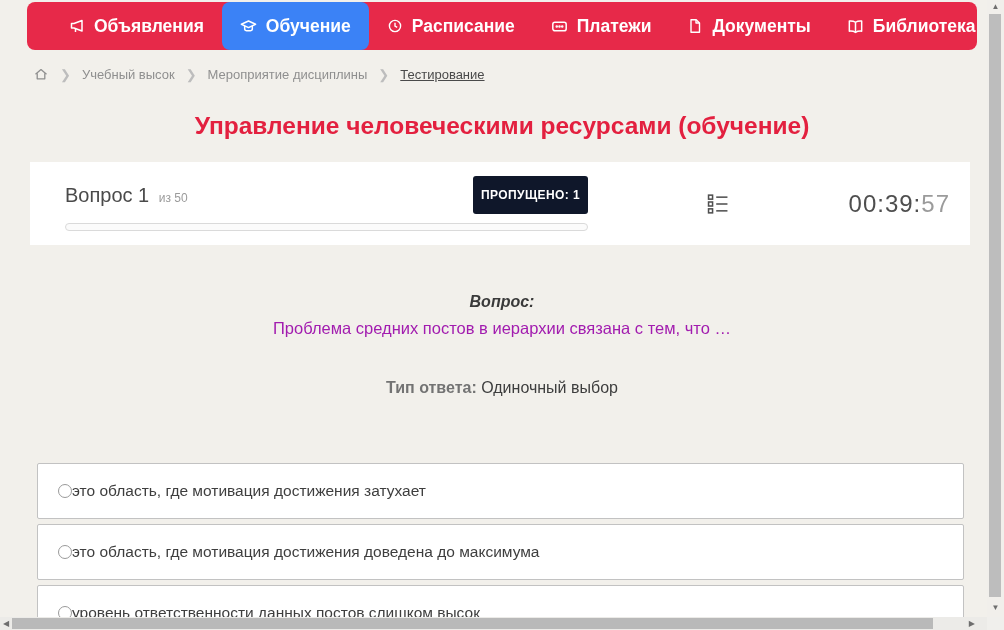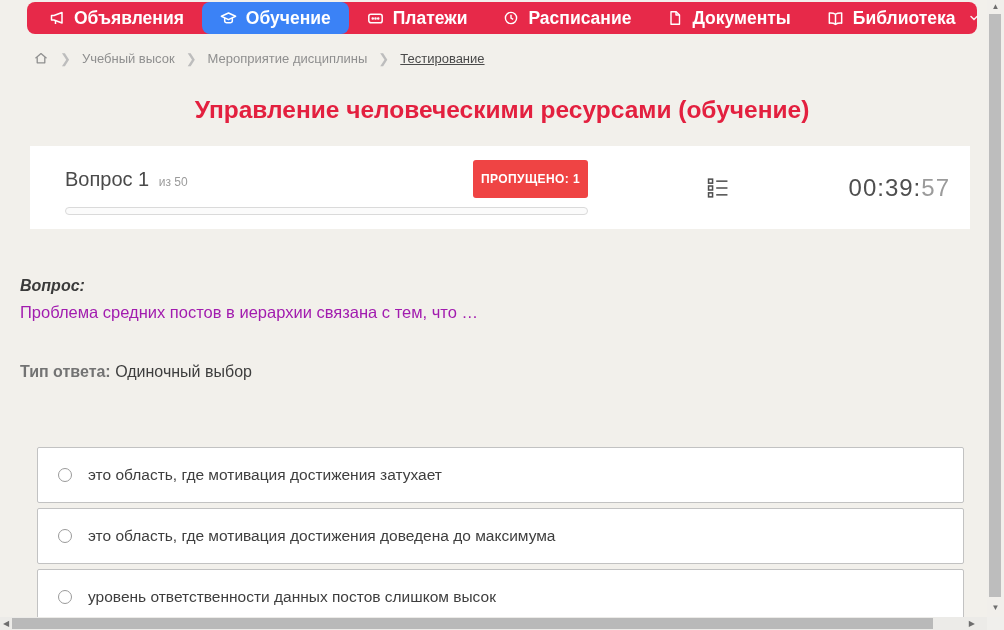--- a/index.html
+++ b/index.html
@@ -8,26 +8,26 @@
     position:relative;
     background:#F2F0EB;
     font-family:"Liberation Sans", sans-serif;
     color:#3E3E3E;
   }
   svg { display:block; }
 
   
   .navbar {
     margin:2px 27px 0 27px;
-    height:32px;
+    height:48px;
     background:#E72949;
     border-radius:8px;
     display:flex;
     align-items:stretch;
-    padding:0 4px;
+    padding:0 24px;
     color:#fff;
   }
   .nav-item {
     display:flex; align-items:center; gap:9px;
     padding:0 18px;
     font-size:17.5px; font-weight:bold;
     border-radius:8px;
     white-space:nowrap;
     cursor:pointer;
   }
@@ -60,50 +60,50 @@
     height:83px;
     background:#FFFFFF;
     display:flex; align-items:center;
     padding:0 20px 0 35px;
   }
   .card-left { width:523px; flex:0 0 523px; }
   .card-row { display:flex; justify-content:space-between; align-items:center; }
   .q-num { font-size:20px; color:#4A4A4A; }
   .q-of  { font-size:12px; color:#9B9B9B; margin-left:5px; }
   .skip-badge {
-    background:#ef4444; color:#fff;
+    background:#0f172a; color:#fff;
     font-size:12px; font-weight:bold; letter-spacing:.4px;
     padding:12px 8px; border-radius:3px;
   }
   .pbar {
     margin-top:9px; height:8px;
     border:1px solid #DADADA; border-radius:4px;
     background:#FBFBFB; overflow:hidden;
   }
   .pbar-fill { height:100%; background:#D2D2D2; width:0; }
   .card-mid { flex:1; display:flex; justify-content:center; }
   .list-icon { color:#4F4F4F; cursor:pointer; }
   .timer { font-size:24px; color:#4F4F4F; letter-spacing:1px; white-space:nowrap; }
   .timer-sec { color:#9B9B9B; }
 
   
-  .qbody { margin:0 20px; }
+  .qbody { margin:0 27px;text-align:center; }
   .q-label { margin-top:48px; font-size:16px; font-weight:bold; font-style:italic; color:#3A3A3A; height:18px; }
   .q-text  { margin-top:8px; font-size:16.5px; color:#a21caf; height:20px; }
   .q-type  { margin-top:40px; font-size:16px; height:20px; }
   .q-type b { color:#737373; }
 
   
   .options { margin:64px 40px 0 37px; }
   .option {
     height:56px; margin-bottom:5px;
     background:#fff;
     border:1px solid #C2C2C2; border-radius:2px;
     display:flex; align-items:center;
-    padding-left:20px; gap:16px;
+    padding-left:20px; gap:0;
     cursor:pointer;
   }
   .radio {
     width:14px; height:14px; flex:0 0 14px;
     border:1px solid #9A9A9A; border-radius:50%;
     background:#fff;
   }
   .option-label { font-size:15.5px; color:#3E3E3E; }
 
   
@@ -143,37 +143,37 @@
     <span>
       <svg width="17" height="17" viewBox="0 0 16 16" fill="none" stroke="currentColor" stroke-width="1.4" stroke-linejoin="round">
           <path d="M8 2.8 1.3 5.9 8 9l6.7-3.1L8 2.8z"></path>
           <path d="M4.4 7.6v2.9c0 .9 1.6 1.6 3.6 1.6s3.6-.7 3.6-1.6V7.6"></path>
         </svg>
     </span>
     <span>Обучение</span>
   </div>
   <div class="nav-item">
     <span>
+      <svg width="16" height="16" viewBox="0 0 16 16" fill="none" stroke="currentColor" stroke-width="1.4">
+          <circle cx="8" cy="8" r="5.6"></circle>
+          <path d="M8 4.8V8l2.2 1.4"></path>
+        </svg>
+    </span>
+    <span>Расписание</span>
+  </div>
+  <div class="nav-item">
+    <span>
       <svg width="17" height="17" viewBox="0 0 16 16" fill="none" stroke="currentColor" stroke-width="1.4">
           <rect x="1.7" y="4" width="12.6" height="8" rx="2"></rect>
           <circle cx="5.4" cy="8" r="0.5" fill="currentColor"></circle>
           <circle cx="8" cy="8" r="0.5" fill="currentColor"></circle>
           <circle cx="10.6" cy="8" r="0.5" fill="currentColor"></circle>
         </svg>
     </span>
     <span>Платежи</span>
-  </div>
-  <div class="nav-item">
-    <span>
-      <svg width="16" height="16" viewBox="0 0 16 16" fill="none" stroke="currentColor" stroke-width="1.4">
-          <circle cx="8" cy="8" r="5.6"></circle>
-          <path d="M8 4.8V8l2.2 1.4"></path>
-        </svg>
-    </span>
-    <span>Расписание</span>
   </div>
   <div class="nav-item">
     <span>
       <svg width="16" height="16" viewBox="0 0 16 16" fill="none" stroke="currentColor" stroke-width="1.4" stroke-linejoin="round">
           <path d="M4 1.8h5.2L12.5 5v9.2H4V1.8z"></path>
           <path d="M9 1.8V5h3.5"></path>
         </svg>
     </span>
     <span>Документы</span>
   </div>

